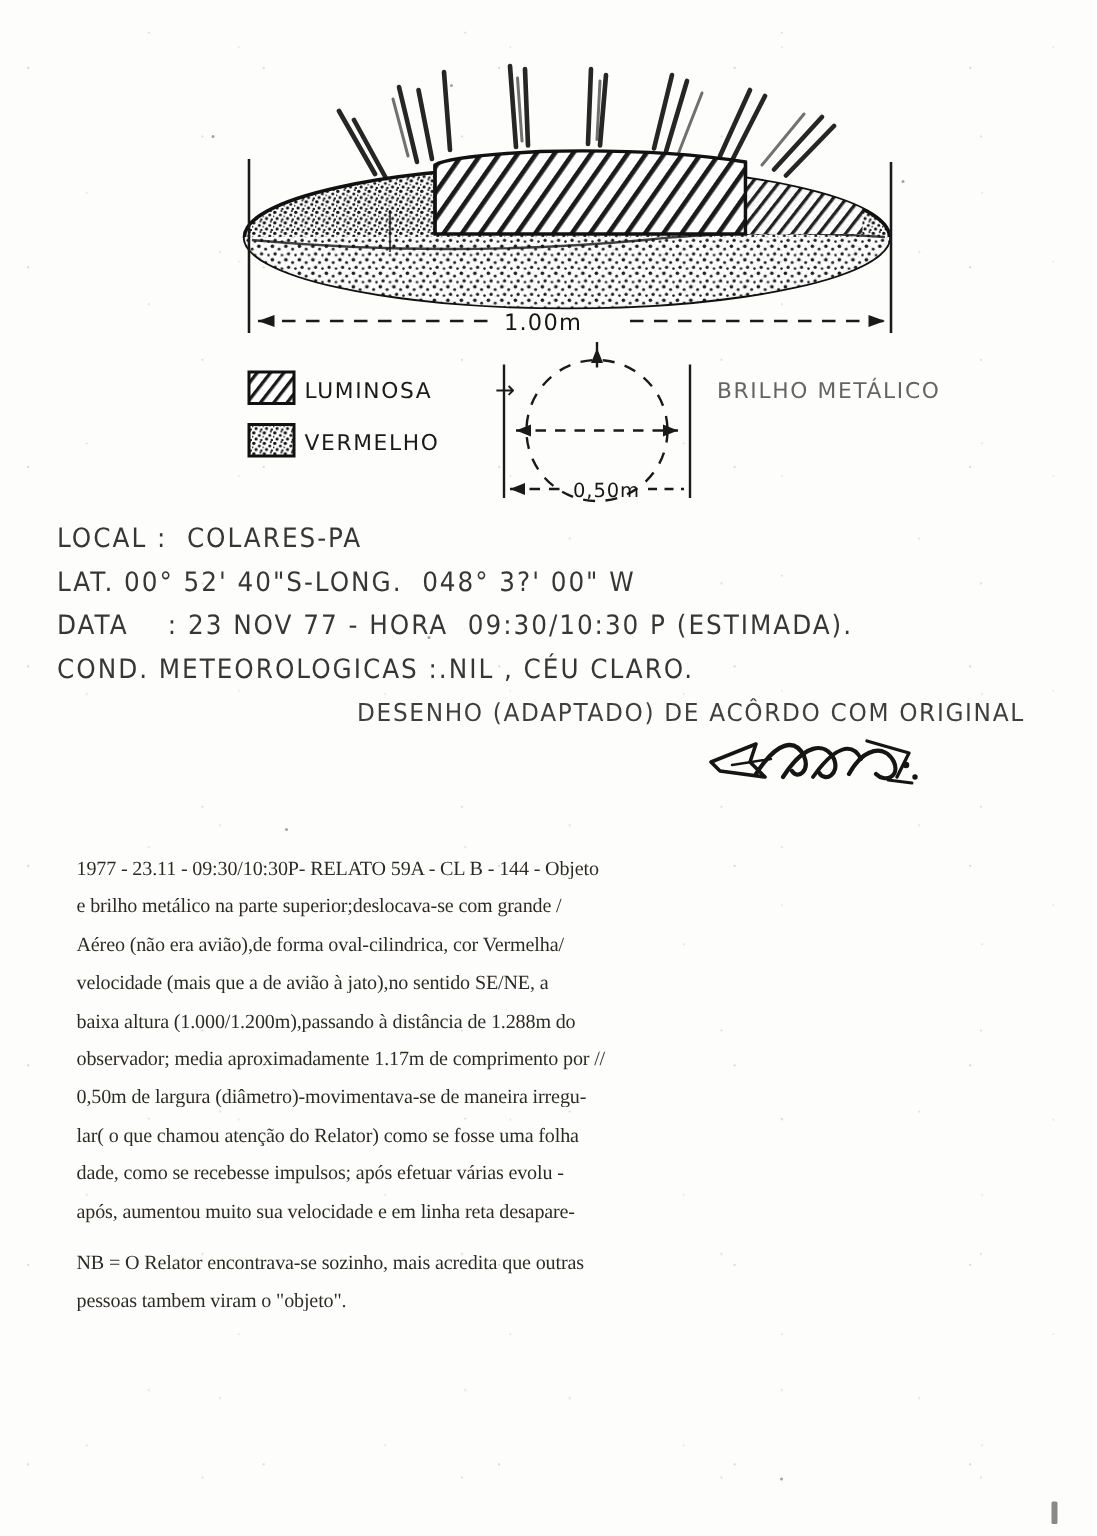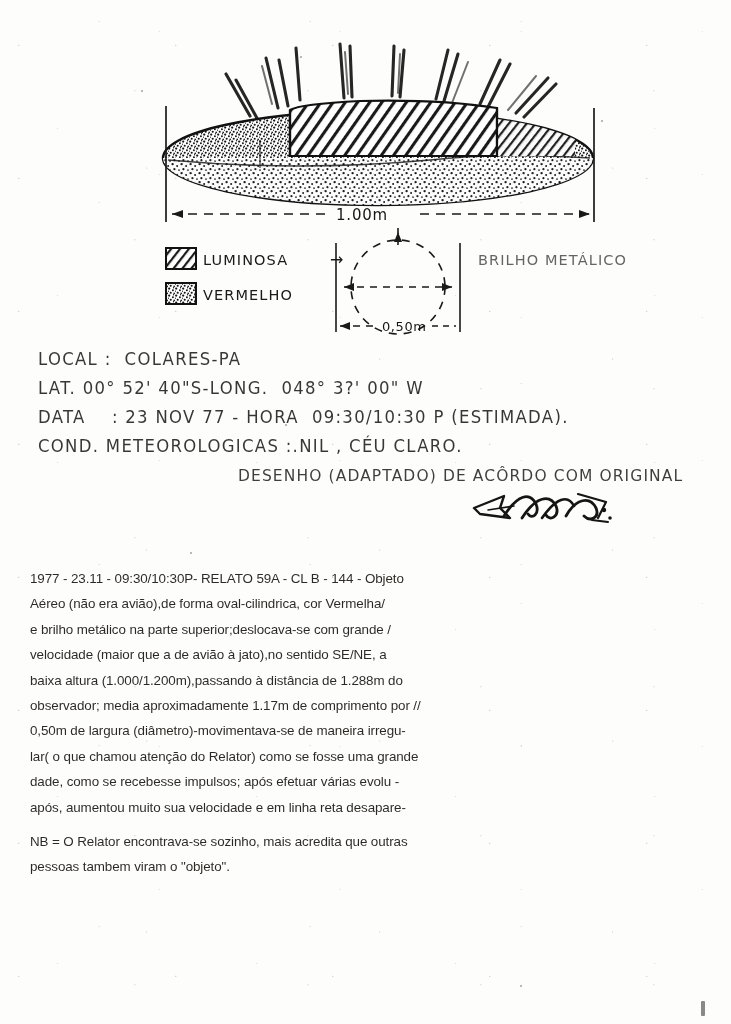--- a/index.html
+++ b/index.html
@@ -81,24 +81,24 @@
     position: absolute;
     left: 470px;
     top: 488px;
     width: 150px;
     height: 40px;
   }
 
   
   .typed {
     position: absolute;
-    left: 30px;
+    left: 51px;
     top: 566px;
     width: 660px;
-    font-family: Liberation Sans, sans-serif;
+    font-family: Liberation Serif, serif;
     font-size: 13.4px;
     line-height: 25.4px;
     color: #15130f;
     letter-spacing: -0.1px;
   }
   .typed .tline {
     white-space: pre;
     opacity: .9;
   }
   .typed .tline.gap { margin-top: 9px; }
@@ -278,27 +278,27 @@
       <path d="M18 22 L44 18" stroke-width="1.6"></path>
       <path d="M122 32 L138 34" stroke-width="2"></path>
     </g>
     <circle cx="134" cy="22" r="2.2" fill="#151515"></circle>
     <circle cx="140" cy="30" r="1.8" fill="#151515"></circle>
   </svg>
 </div>
 
 <div class="typed">
   <div class="tline">1977 - 23.11 - 09:30/10:30P- RELATO 59A - CL B - 144 - Objeto</div>
+  <div class="tline">e brilho metálico na parte superior;deslocava-se com grande /</div>
   <div class="tline">Aéreo (não era avião),de forma oval-cilindrica, cor Vermelha/</div>
-  <div class="tline">e brilho metálico na parte superior;deslocava-se com grande /</div>
-  <div class="tline">velocidade (maior que a de avião à jato),no sentido SE/NE, a</div>
+  <div class="tline">velocidade (mais que a de avião à jato),no sentido SE/NE, a</div>
   <div class="tline">baixa altura (1.000/1.200m),passando à distância de 1.288m do</div>
   <div class="tline">observador; media aproximadamente 1.17m de comprimento por //</div>
   <div class="tline">0,50m de largura (diâmetro)-movimentava-se de maneira irregu-</div>
-  <div class="tline">lar( o que chamou atenção do Relator) como se fosse uma grande</div>
+  <div class="tline">lar( o que chamou atenção do Relator) como se fosse uma folha</div>
   <div class="tline">dade, como se recebesse impulsos; após efetuar várias evolu -</div>
   <div class="tline">após, aumentou muito sua velocidade e em linha reta desapare-</div>
   <div class="tline gap">NB = O Relator encontrava-se sozinho, mais acredita que outras</div>
   <div class="tline">pessoas tambem viram o "objeto".</div>
 </div>
 
 <div class="stray-dot" style="left:141px; top:90px;"></div>
 <div class="stray-dot" style="left:300px; top:56px;"></div>
 <div class="stray-dot" style="left:601px; top:120px;"></div>
 <div class="stray-dot" style="left:285px; top:424px;"></div>

